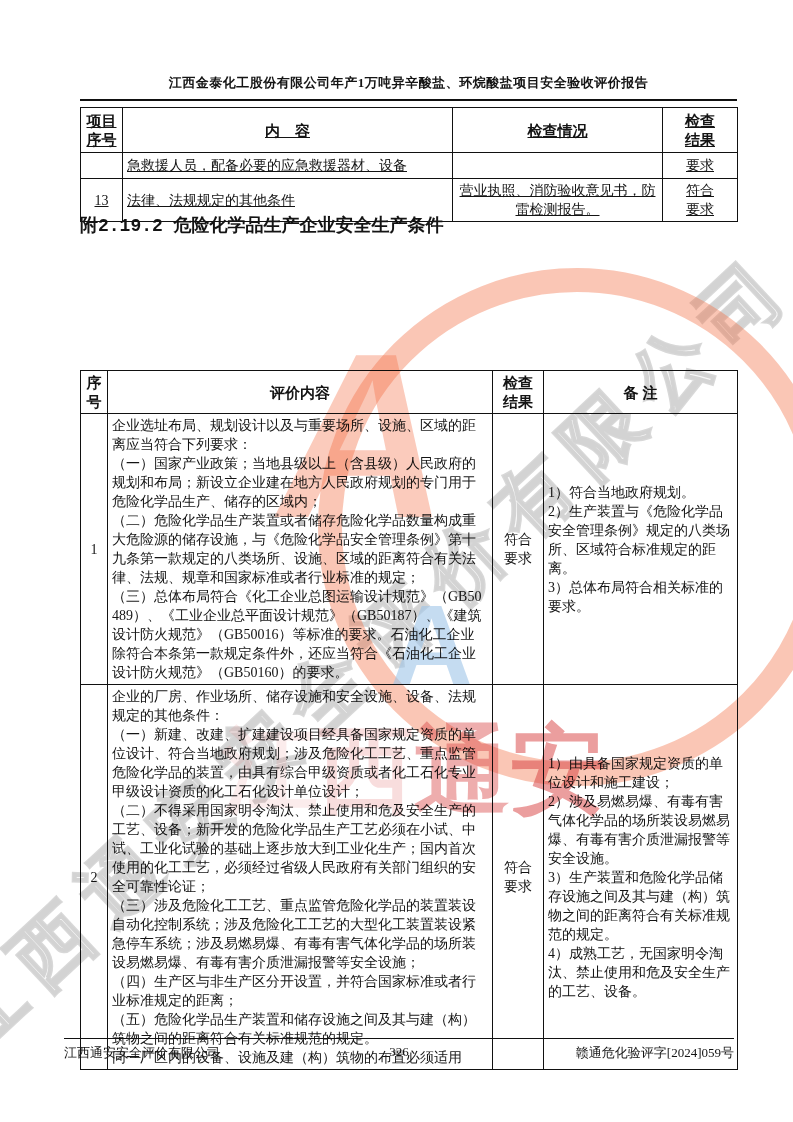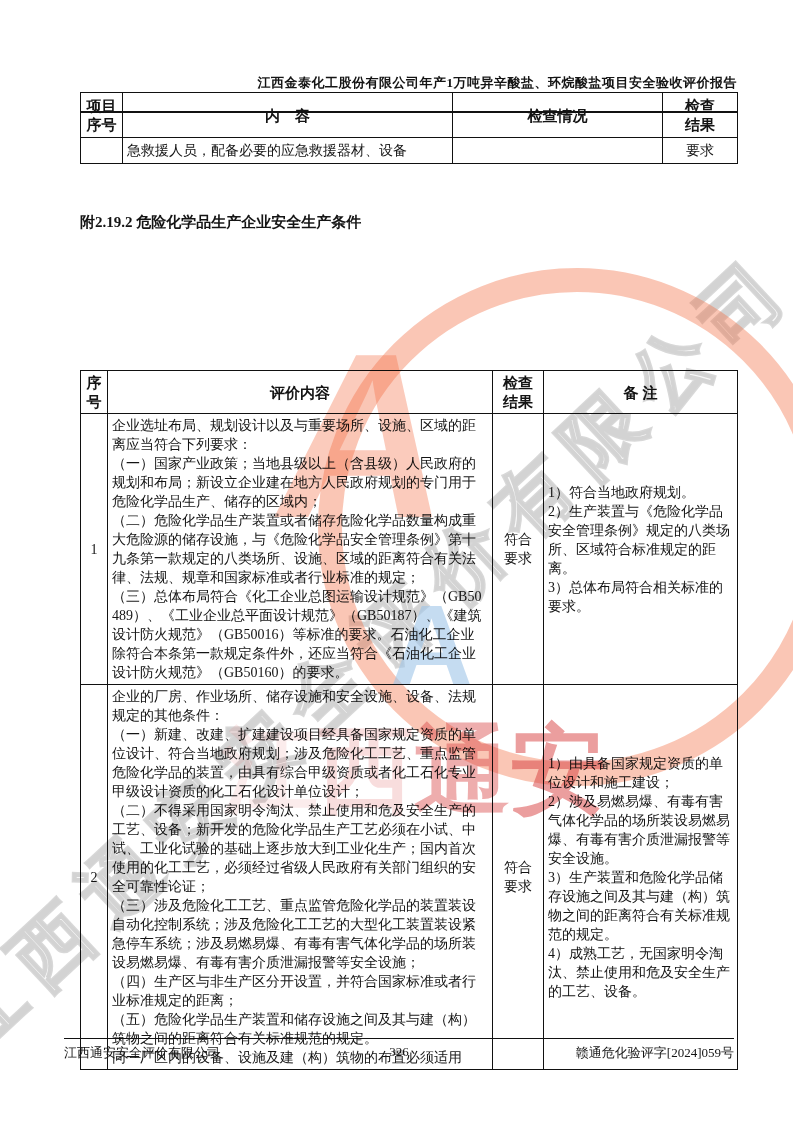--- a/index.html
+++ b/index.html
@@ -1,39 +1,39 @@
 <!DOCTYPE html>
 <html lang="zh"><head>
 <meta charset="utf-8">
 <style>
   html,body{margin:0;padding:0;background:#e8e8e8;}
   .page{position:relative;width:793px;height:1122px;background:#ffffff;overflow:hidden;
         font-family:"Liberation Serif","DejaVu Serif",serif;color:#141414;margin:0 auto;}
   .layer-content{position:absolute;inset:0;z-index:1;}
   
-  .hdr{position:absolute;left:80px;top:74px;width:657px;text-align:right;
-       font-size:13px;font-weight:600;letter-spacing:.5px;padding-bottom:19px;border-bottom:2.5px solid #111;}
+  .hdr{position:absolute;left:80px;top:74px;width:657px;text-align:center;
+       font-size:13px;font-weight:600;letter-spacing:.5px;padding-bottom:7px;border-bottom:2.5px solid #111;}
   
   table{border-collapse:collapse;table-layout:fixed;}
   td,th{border:1.5px solid #111;padding:2px 4px;font-size:14px;line-height:19px;
         vertical-align:middle;word-break:break-all;}
   th{font-family:"Liberation Sans","DejaVu Sans",sans-serif;font-size:15px;font-weight:bold;
      text-align:center;white-space:pre-line;line-height:19px;}
-  .t1{position:absolute;left:80px;top:92px;width:657px;}
+  .t1{position:absolute;left:80px;top:107px;width:657px;text-decoration:underline;}
   .t1 table{width:657px;}
   .t2{position:absolute;left:80px;top:370px;width:657px;}
   .t2 table{width:657px;}
   .c-center{text-align:center;}
   .c-top{vertical-align:top;}
   .pre{white-space:pre-line;}
   .para{margin:0;}
   .ul{}
   
   .sec-heading{position:absolute;left:80px;top:213px;width:657px;
-       font-family:Liberation Serif, serif;font-size:15px;font-weight:bold;}
+       font-family:Liberation Mono, monospace;font-size:18px;font-weight:bold;}
   .body-para{position:absolute;left:80px;top:245px;width:657px;font-size:16.5px;line-height:34px;
        text-align:justify;text-indent:2em;}
   .tbl-caption{position:absolute;left:80px;top:339px;width:657px;text-align:center;
        font-family:"Liberation Sans","DejaVu Sans",sans-serif;font-size:16px;font-weight:bold;}
   
   .footer{position:absolute;left:64px;top:1038px;width:670px;border-top:1.5px solid #111;
        padding-top:5px;display:flex;font-size:13px;}
   .footer .f-left{flex:1;text-align:left;}
   .footer .f-mid{flex:1;text-align:center;}
   .footer .f-right{flex:1;text-align:right;}
@@ -81,20 +81,27 @@
           <th>内　容</th>
           <th>检查情况</th>
           <th>检查
 结果</th>
         </tr>
         <tr>
           <td style="height:21px" class="c-center"></td>
           <td>急救援人员，配备必要的应急救援器材、设备</td>
           <td class="c-center"></td>
           <td class="c-center pre">要求</td>
+        </tr>
+        <tr>
+          <td style="height:34px" class="c-center">13</td>
+          <td>法律、法规规定的其他条件</td>
+          <td class="c-center">营业执照、消防验收意见书，防雷检测报告。</td>
+          <td class="c-center pre">符合
+要求</td>
         </tr>
       </tbody>
         </table>
     </div>
 
     <div class="sec-heading">附2.19.2 危险化学品生产企业安全生产条件</div>
 
 
     <div class="t2">
       <table>

